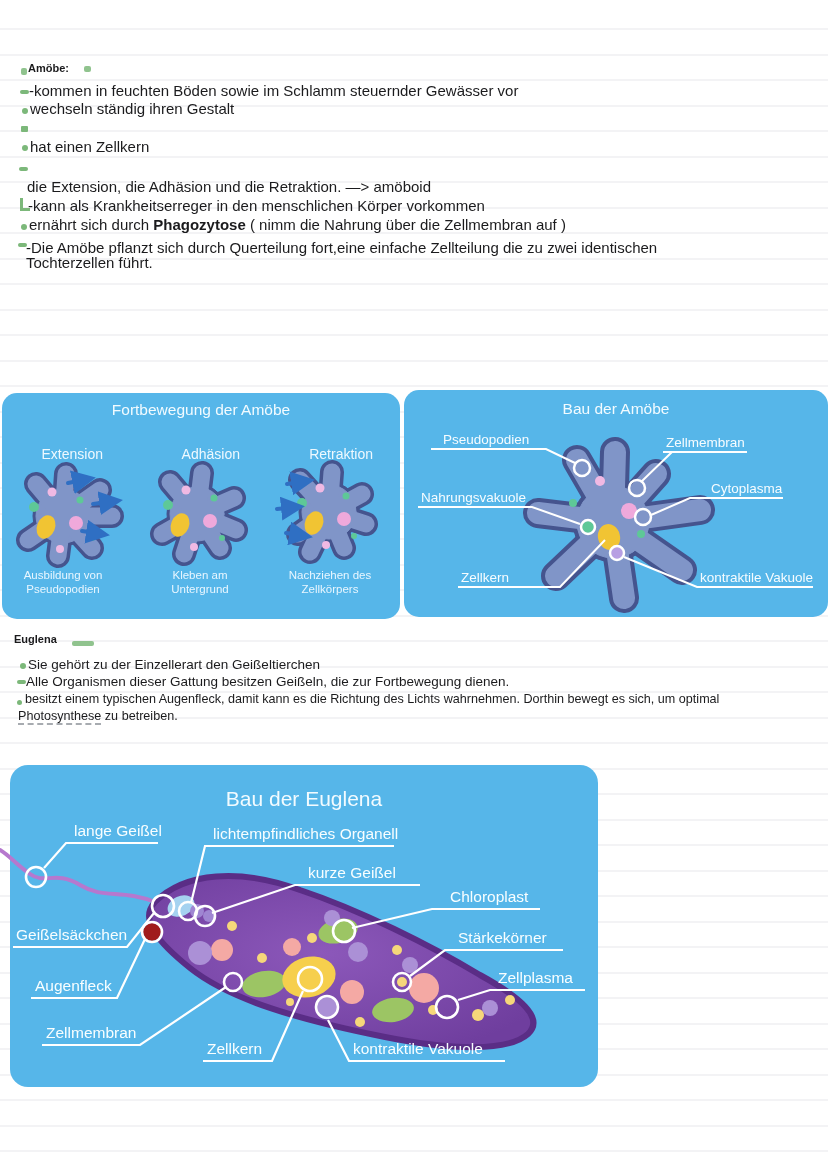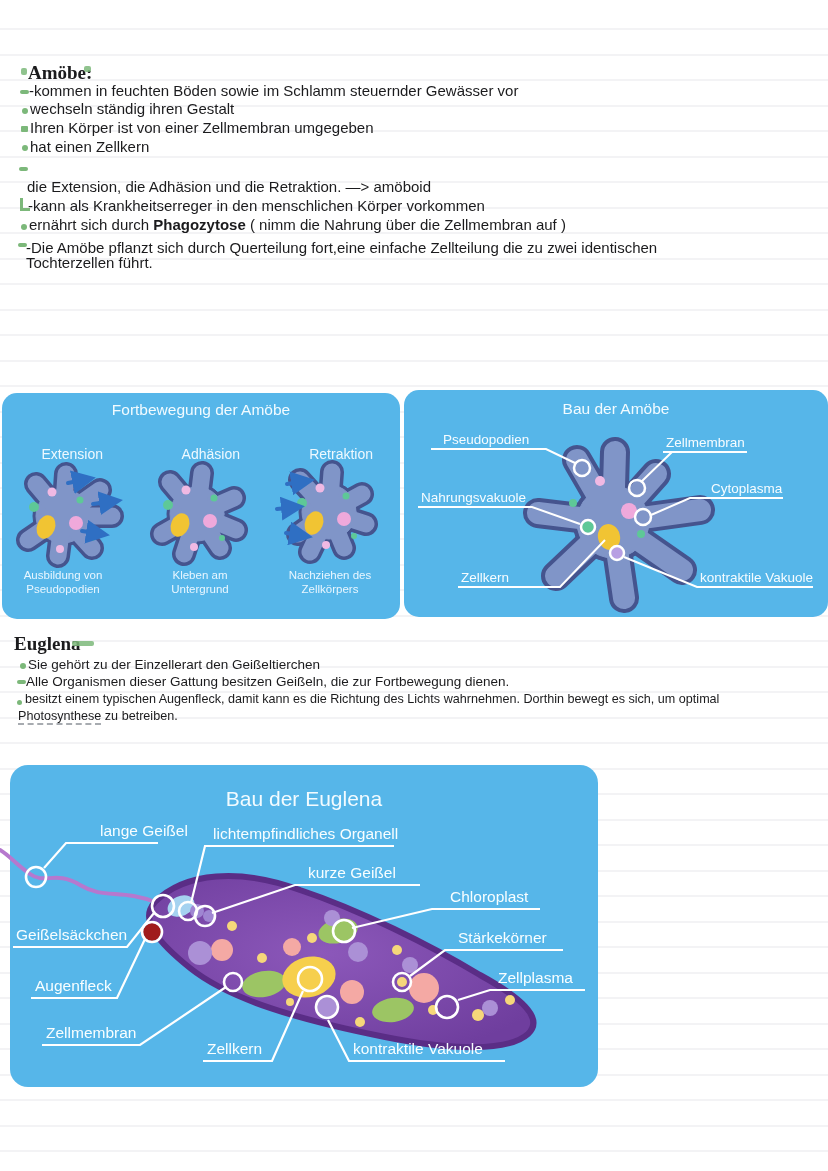--- a/index.html
+++ b/index.html
@@ -5,21 +5,21 @@
   html,body{margin:0;padding:0;background:#fff;}
   #page{position:relative;width:828px;height:1171px;background:#ffffff;overflow:hidden;
         font-family:"Liberation Sans", sans-serif;color:#1b1b1d;
         background-image:repeating-linear-gradient(to bottom, transparent 0px, transparent 24.3px, #e6e7ea 24.3px, #e6e7ea 25.5px);
         background-position:0 4.5px;}
   .abs{position:absolute;}
   .note{font-size:15px;line-height:18.8px;white-space:nowrap;}
   .note-sm{font-size:13.5px;line-height:17px;white-space:nowrap;}
   .note-xs{font-size:12.6px;line-height:17px;white-space:nowrap;}
   .bold{font-weight:bold;}
-  .heading{font-size:19px;font-weight:bold;white-space:nowrap;font-family:Liberation Serif, serif;}
+  .heading{font-size:11px;font-weight:bold;white-space:nowrap;}
   .panel{position:absolute;background:#56b6e9;border-radius:15px;}
   .ptitle{position:absolute;text-align:center;color:#f2fbff;font-size:15.5px;white-space:nowrap;}
   .plabel{position:absolute;color:#f6fcff;font-size:13.5px;white-space:nowrap;}
   .elabel{position:absolute;color:#f8feff;font-size:15.5px;white-space:nowrap;}
   .stage{position:absolute;color:#eef9ff;font-size:14px;text-align:right;}
   .caption{position:absolute;color:#e8f6ff;font-size:11.5px;line-height:14px;text-align:center;}
   .marker{position:absolute;background:#7cb87a;}
   .m-dot{width:6px;height:6px;border-radius:50%;}
   .m-dash{width:9px;height:4px;border-radius:2px;}
   .m-square{width:7px;height:6px;border-radius:1px;}
@@ -216,21 +216,20 @@
   <div class="hl" style="left:21px;top:68px;width:6px;height:7px;"></div>
   <div class="hl" style="left:84px;top:66px;width:7px;height:6px;"></div>
 
   <span class="marker m-dash abs" style="left:20px;top:90px;"></span>
   <div class="abs note" style="left:29px;top:82px;">-kommen in feuchten Böden sowie im Schlamm steuernder Gewässer vor</div>
 
   <span class="marker m-dot abs" style="left:22px;top:108px;"></span>
   <div class="abs note" style="left:30px;top:100px;">wechseln ständig ihren Gestalt</div>
 
   <span class="marker m-square abs" style="left:21px;top:126px;"></span>
-  <div class="abs note" style="left:30px;top:119px;">Ihren Körper ist von einer Zellmembran umgegeben</div>
 
   <span class="marker m-dot abs" style="left:22px;top:145px;"></span>
   <div class="abs note" style="left:30px;top:138px;">hat einen Zellkern</div>
 
   <span class="marker m-dash abs" style="left:19px;top:167px;"></span>
   <div class="abs note" style="left:27px;top:178px;">die Extension, die Adhäsion und die Retraktion. —&gt; amöboid</div>
 
   <span class="marker m-elbow abs" style="left:20px;top:198px;"></span>
   <div class="abs note" style="left:28px;top:197px;">-kann als Krankheitserreger in den menschlichen Körper vorkommen</div>
 
@@ -278,21 +277,21 @@
   <div class="abs note-sm" style="left:26px;top:673px;">Alle Organismen dieser Gattung besitzen Geißeln, die zur Fortbewegung dienen.</div>
 
   <span class="marker m-dot abs" style="left:17px;top:700px;width:5px;height:5px;"></span>
   <div class="abs note-xs" style="left:25px;top:691px;">besitzt einem typischen Augenfleck, damit kann es die Richtung des Lichts wahrnehmen. Dorthin bewegt es sich, um optimal</div>
   <div class="abs note-xs" style="left:18px;top:708px;">
     <span class="spell">Photosynthese</span><span> zu betreiben.</span>
   </div>
 
 
   <div class="ptitle" style="left:10px;top:787px;width:588px;font-size:21px;">Bau der Euglena</div>
-  <div class="elabel" style="left:74px;top:822px;margin-left:26px;">lange Geißel</div>
+  <div class="elabel" style="left:74px;top:822px;">lange Geißel</div>
   <div class="elabel" style="left:213px;top:825px;">lichtempfindliches Organell</div>
   <div class="elabel" style="left:308px;top:864px;">kurze Geißel</div>
   <div class="elabel" style="left:450px;top:888px;">Chloroplast</div>
   <div class="elabel" style="left:458px;top:929px;">Stärkekörner</div>
   <div class="elabel" style="left:498px;top:969px;text-align:center;">Zellplasma</div>
   <div class="elabel" style="left:16px;top:926px;">Geißelsäckchen</div>
   <div class="elabel" style="left:35px;top:977px;">Augenfleck</div>
   <div class="elabel" style="left:46px;top:1024px;">Zellmembran</div>
   <div class="elabel" style="left:207px;top:1040px;">Zellkern</div>
   <div class="elabel" style="left:353px;top:1040px;">kontraktile Vakuole</div>

